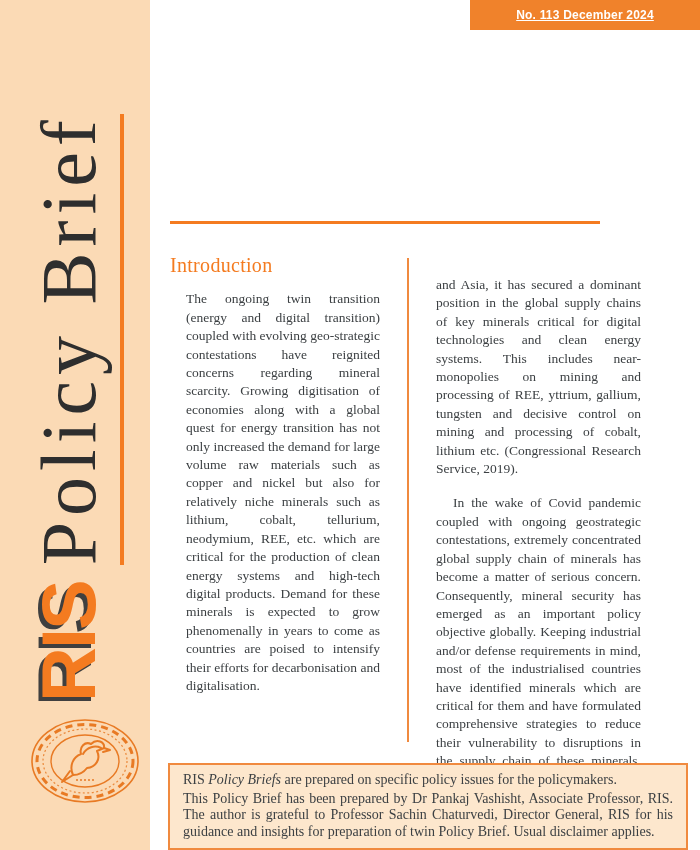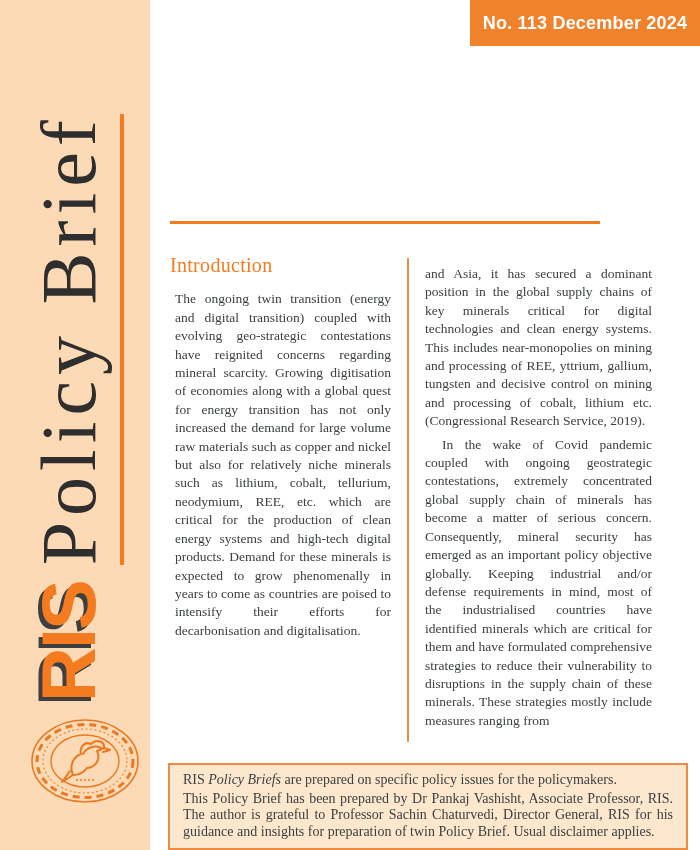--- a/index.html
+++ b/index.html
@@ -31,24 +31,24 @@
     text-shadow:-4px -4px 0 #3F3F3F;
   }
   .brand-pb{
     font-family:"Liberation Serif",serif;
     font-size:78px;color:var(--brand-dark);letter-spacing:6px;
     border-bottom:4px solid var(--accent);padding-bottom:8px;margin-left:16px;
   }
 
   
   .issue-badge{
-    position:absolute;left:470px;top:0;width:230px;height:46px;
+    position:absolute;left:470px;top:0;width:230px;height:30px;
     background:var(--badge-bg);color:var(--badge-text);
-    font-family:"Liberation Sans",sans-serif;font-weight:bold;font-size:18px;
-    display:flex;align-items:center;justify-content:center;letter-spacing:0.2px;
+    font-family:"Liberation Sans",sans-serif;font-weight:bold;font-size:12px;
+    display:flex;align-items:center;justify-content:center;letter-spacing:0.2px;text-decoration:underline;
   }
 
   
   .doc-title{
     position:absolute;left:170px;top:74px;width:500px;
     font-family:"Liberation Serif",serif;font-weight:bold;
     font-size:40px;line-height:48px;color:var(--accent);
     white-space:pre-line;
   }
   .title-rule{position:absolute;left:170px;top:221px;width:430px;height:3px;background:var(--accent);}
@@ -59,21 +59,21 @@
     display:flex;color:var(--body-text);
     font-size:13.5px;line-height:18.4px;text-align:justify;
   }
   .col-left{width:226px;}
   .col-divider{width:2px;background:var(--divider);margin:4px 11px 6px 11px;}
   .col-right{width:237px;padding-top:6px;box-sizing:border-box;}
   .section-heading{
     color:var(--accent);font-weight:normal;font-size:20px;
     margin:2px 0 16px 0;letter-spacing:0.3px;
   }
-  .columns p{margin:5px;}
+  .columns p{margin:16px;}
   .columns p + p{text-indent:17px;}
 
   
   .footer-note{
     position:absolute;left:168px;top:763px;width:520px;box-sizing:border-box;
     background:var(--footer-bg);border:2px solid var(--divider);
     padding:7px 13px 8px 13px;
     font-size:14px;line-height:16.5px;color:var(--body-text);text-align:justify;
   }
   .footer-note p{margin:0;}

